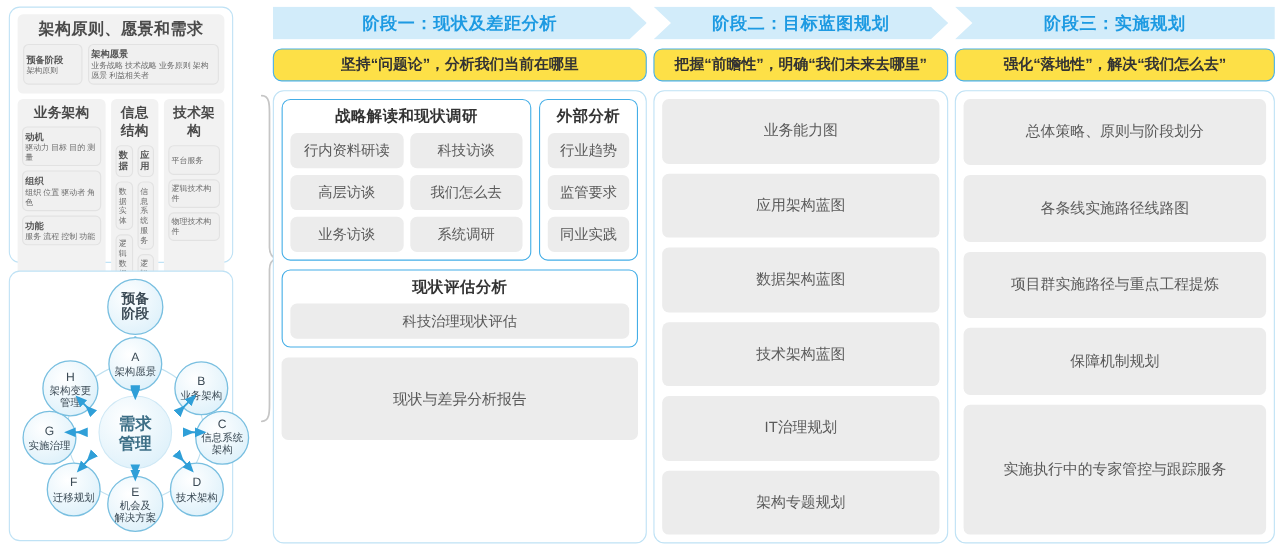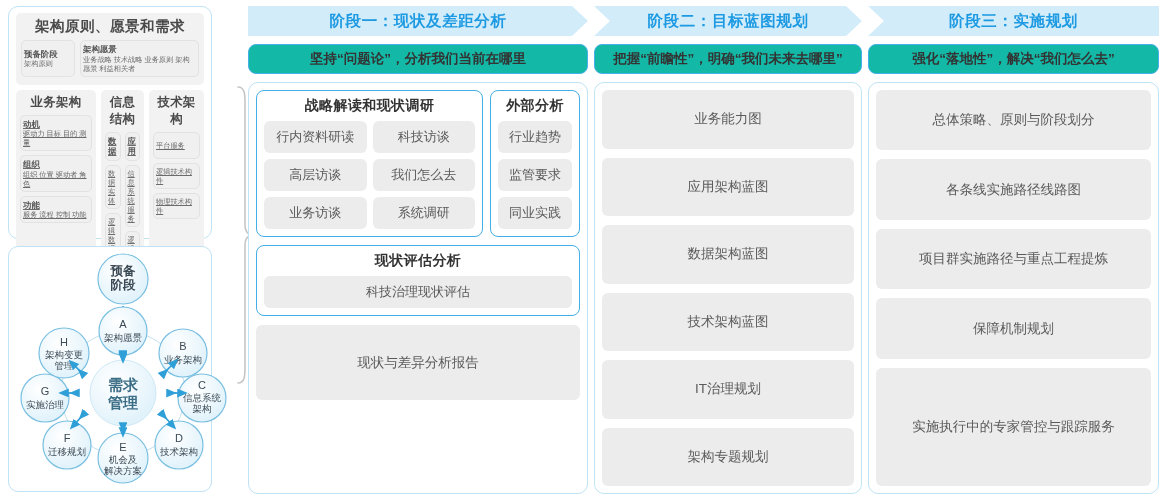--- a/index.html
+++ b/index.html
@@ -60,21 +60,21 @@
   
   #pillars { display: flex; gap: 5px; }
   .pillar { background: #f2f2f2; border-radius: 5px; padding: 4px 4px; }
   #pillar-biz { flex: 0 0 80px; }
   #pillar-info { flex: 1; }
   #pillar-tech { flex: 0 0 55px; }
   .pillar-head {
     text-align: center; font-weight: bold; color: #4a4a4a;
     font-size: 12.4px; margin-bottom: 4px; letter-spacing: .3px;
   }
-  .pillar .box { margin-bottom: 4px; text-decoration: underline; }
+  .pillar .box { margin-bottom: 4px; }
   .pillar .box:last-child { margin-bottom: 0; }
   #info-cols { display: flex; gap: 4px; }
   #info-cols > div { flex: 1; }
 
   
   #realize { display: flex; gap: 5px; align-items: stretch; }
   #realize-label {
     flex: 0 0 40px; display:flex; align-items:center; justify-content:center;
     text-align:center; font-weight:bold; color:#4a4a4a; font-size:12.4px; line-height:1.15;
   }
@@ -102,21 +102,21 @@
   }
   #phase1 .phase-head { clip-path: polygon(0 0, calc(100% - 16px) 0, 100% 50%, calc(100% - 16px) 100%, 0 100%); }
   #phase2 .phase-head { clip-path: polygon(0 0, calc(100% - 16px) 0, 100% 50%, calc(100% - 16px) 100%, 0 100%, 16px 50%); margin-left:0; }
   #phase3 .phase-head { clip-path: polygon(0 0, 100% 0, 100% 100%, 0 100%, 16px 50%); }
 
   .phase-sub {
     margin-top: 8px;
     height: 30px;
     border: 1.6px solid #47b0e8;
     border-radius: 8px;
-    background: #14b8a6;
+    background: #fde047;
     display: flex; align-items: center; justify-content: center;
     color: #333; font-weight: bold; font-size: 13.5px;
     white-space: nowrap;
   }
   .phase-body {
     margin-top: 8px;
     border: 1.4px solid #bfe2f5;
     border-radius: 10px;
     background: #fff;
     padding: 7px;

